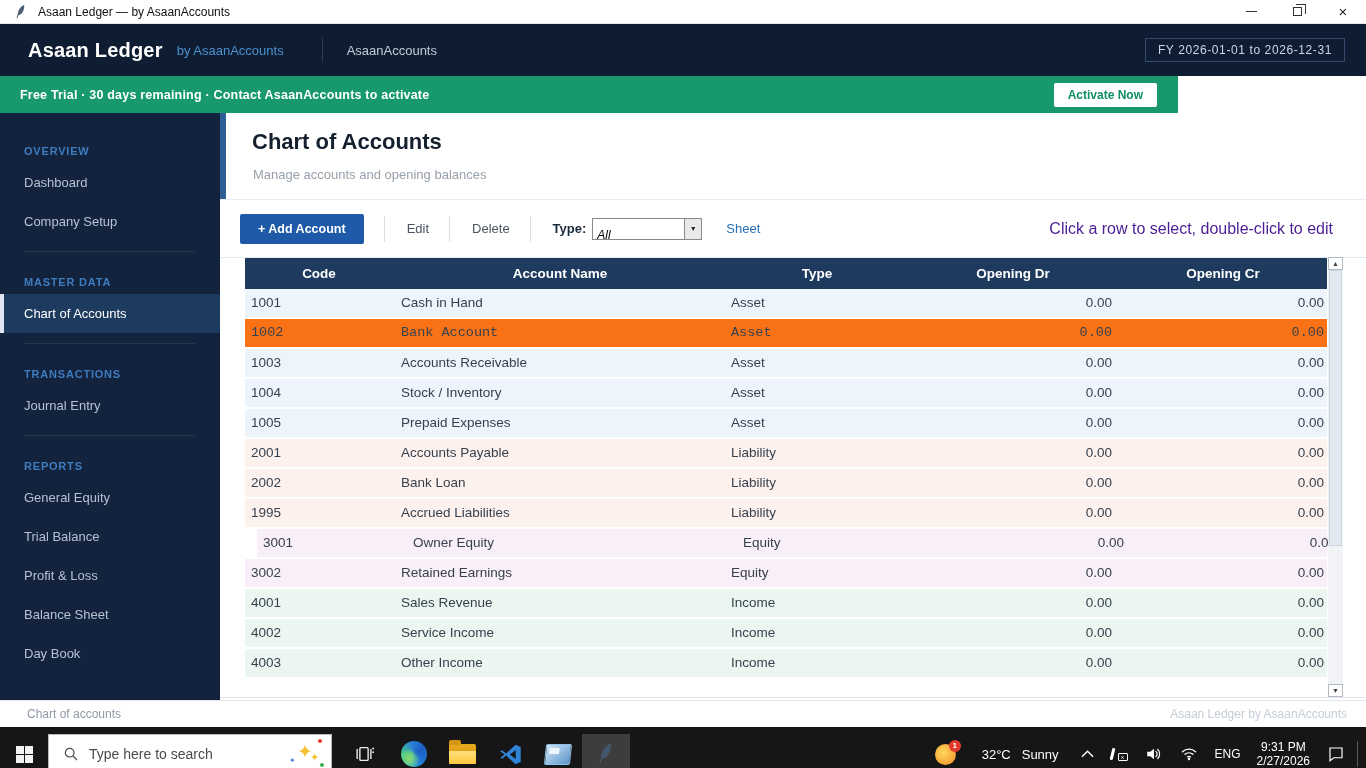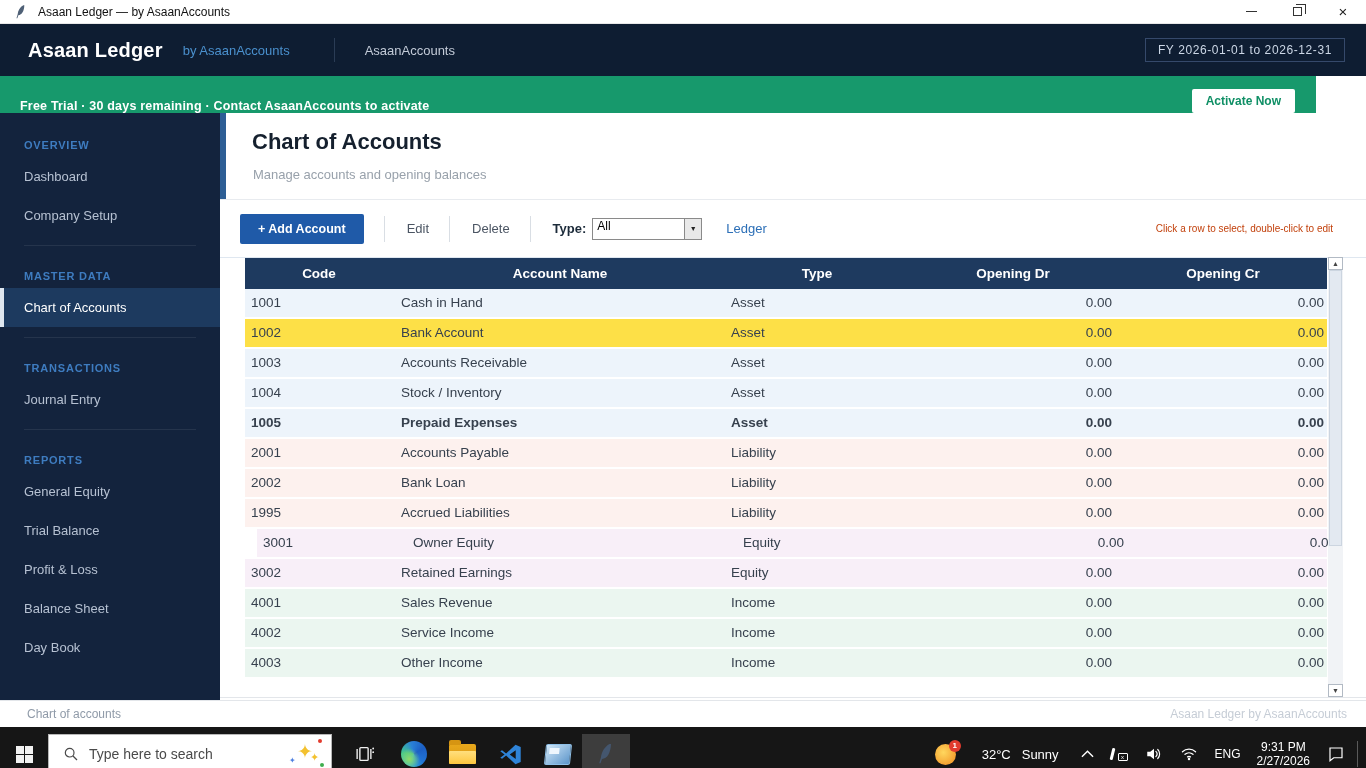--- a/index.html
+++ b/index.html
@@ -12,54 +12,54 @@
   .titlebar { position:absolute; top:0; left:0; width:1366px; height:24px; background:#ffffff; display:flex; align-items:center; border-bottom:1px solid #e8e8e8; }
   .titlebar .app-ico { width:16px; height:16px; margin-left:13px; }
   .titlebar .ttl { font-size:12px; color:#111; margin-left:9px; }
   .win-controls { margin-left:auto; display:flex; height:100%; }
   .win-btn { width:46px; height:100%; display:flex; align-items:center; justify-content:center; color:#222; font-size:13px; }
   .min-glyph { display:block; width:11px; height:1px; background:#333; }
   .restore-glyph { position:relative; width:9px; height:9px; border:1px solid #333; background:#fff; }
   .restore-glyph::before { content:''; position:absolute; top:-4px; left:2px; width:9px; height:9px; border:1px solid #333; border-bottom:none; border-left:none; }
   .close-glyph { font-size:15px; line-height:1; color:#222; }
   
-  .appheader { position:absolute; top:24px; left:0; width:1366px; height:52px; background:#0e1d32; display:flex; align-items:center;gap:6px; }
+  .appheader { position:absolute; top:24px; left:0; width:1366px; height:52px; background:#0e1d32; display:flex; align-items:center; }
   .brand { color:#fff; font-size:20px; font-weight:bold; margin-left:28px; letter-spacing:.2px; }
   .brand-sub { color:#4a90cd; font-size:13px; margin-left:14px; }
   .hdr-sep { width:1px; height:24px; background:#2a3c55; margin-left:38px; }
   .hdr-nav { color:#c3cbd8; font-size:13px; margin-left:24px; }
   .fy-badge { margin-left:auto; margin-right:21px; border:1px solid #35496b; color:#ccd7e6; font-size:12px; padding:4px 12px; letter-spacing:.6px; }
   
-  .banner { position:absolute; top:76px; left:0; width:1316px; height:37px; background:#17996c; display:flex; align-items:flex-end; }
+  .banner { position:absolute; top:76px; left:0; width:1178px; height:37px; background:#17996c; display:flex; align-items:center; }
   .banner-text { color:#fff; font-size:12.5px; font-weight:bold; margin-left:20px; letter-spacing:.2px; }
   .activate-btn { margin-left:auto; margin-right:21px; background:#fff; color:#0f8f65; font-size:12px; font-weight:bold; border:none; padding:5px 14px; border-radius:2px; cursor:pointer; }
   
   .main { position:absolute; top:113px; left:0; width:1366px; height:587px; background:#fff; }
-  .sidebar { position:absolute; top:0; left:0; width:220px; height:587px; background:#13233d; padding-top:12px; }
+  .sidebar { position:absolute; top:0; left:0; width:220px; height:587px; background:#13233d; padding-top:18px; }
   .sb-section { color:#3e7cc0; font-size:11px; font-weight:bold; letter-spacing:.8px; padding:14px 24px 6px; }
   .sb-item { position:relative; color:#b6c1d2; font-size:13px; padding:12px 24px; cursor:pointer; }
   .sb-item.active { background:#1d3a5f; color:#fff; }
   .sb-item.active::before { content:''; position:absolute; left:0; top:0; width:4px; height:100%; background:#dfe7f0; }
   .sb-divider { border-top:1px solid rgba(255,255,255,0.08); margin:10px 24px; }
   
   .content { position:absolute; top:0; left:220px; width:1146px; height:587px; background:#fff; }
   .accent-strip { position:absolute; top:0; left:0; width:6px; height:87px; background:#2d5e95; }
   .page-head { position:absolute; top:0; left:0; width:100%; height:87px; border-bottom:1px solid #e8ebef; }
   .page-title { position:absolute; top:16px; left:32px; font-size:22px; font-weight:bold; color:#15202e; }
   .page-sub { position:absolute; top:54px; left:33px; font-size:13px; color:#98a1ab; }
   .toolbar { position:absolute; top:87px; left:0; width:100%; height:58px; border-bottom:1px solid #dfe7f0; display:flex; align-items:center; }
   .add-btn { margin-left:20px; background:#1f5aa8; color:#fff; font-size:12.5px; font-weight:bold; border:none; padding:8px 18px; border-radius:2px; cursor:pointer; }
   .tb-sep { width:1px; height:26px; background:#d9dee4; margin:0 0 0 20px; }
   .tb-link { color:#4b5563; font-size:13px; margin-left:22px; cursor:pointer; }
   .type-label { color:#1c2b3a; font-size:13px; font-weight:bold; margin-left:22px; }
   .combo { display:flex; align-items:stretch; width:110px; height:22px; border:1px solid #8a8a8a; background:#fff; margin-left:6px; cursor:pointer; }
-  .combo-val { flex:1; font-size:12px; color:#000; padding:0 0 0 4px; background:#fff; }
+  .combo-val { flex:1; font-size:12px; color:#000; padding:9px 0 0 4px; background:#fff;font-style:italic; }
   .combo-btn { width:17px; background:#e9e9e9; border-left:1px solid #8a8a8a; display:flex; align-items:center; justify-content:center; font-size:7px; color:#222; }
   .filter-link { color:#2c6fb7; font-size:13px; margin-left:24px; cursor:pointer; }
-  .tb-hint { margin-left:auto; margin-right:33px; color:#c2410c; font-size:10px;text-align:center; }
+  .tb-hint { margin-left:auto; margin-right:33px; color:#4c1d95; font-size:16px;text-align:center; }
   
   .tablewrap { position:absolute; top:145px; left:25px; width:1082px; }
   .thead-row { display:grid; grid-template-columns:148px 334px 180px 212px 208px; background:#1e3a5f; height:31px; }
   .thcell { color:#fff; font-size:13.5px; font-weight:bold; text-align:center; line-height:31px; }
   .trow { display:grid; grid-template-columns:148px 334px 180px 212px 208px; height:30px; border-bottom:2px solid #fff; cursor:pointer; }
   .tcell { font-size:13.5px; color:#37414e; line-height:28px; white-space:nowrap; overflow:hidden; }
   .cell-code { padding-left:6px; }
   .cell-name { padding-left:8px; }
   .cell-type { padding-left:4px; }
   .cell-dr { text-align:right; padding-right:7px; }
@@ -182,62 +182,62 @@
         <span class="tb-sep"></span>
         <span class="tb-link">Edit</span>
         <span class="tb-sep"></span>
         <span class="tb-link">Delete</span>
         <span class="tb-sep"></span>
         <span class="type-label">Type:</span>
         <div class="combo">
           <span class="combo-val">All</span>
           <span class="combo-btn">▼</span>
         </div>
-        <span class="filter-link">Ledger</span>
+        <span class="filter-link">Sheet</span>
         <span class="tb-hint">Click a row to select, double-click to edit</span>
       </div>
 
       <div class="tablewrap">
         <div class="thead-row">
           <div class="thcell">Code</div>
           <div class="thcell">Account Name</div>
           <div class="thcell">Type</div>
           <div class="thcell">Opening Dr</div>
           <div class="thcell">Opening Cr</div>
         </div>
         <div>
             <div class="trow" style="background: rgb(237, 244, 251);">
               <div class="tcell cell-code">1001</div>
               <div class="tcell cell-name">Cash in Hand</div>
               <div class="tcell cell-type">Asset</div>
               <div class="tcell cell-dr">0.00</div>
               <div class="tcell cell-cr">0.00</div>
             </div>
-            <div class="trow" style="background: #fde047;">
+            <div class="trow" style="background: #f97316; font-family: Liberation Mono, monospace;">
               <div class="tcell cell-code">1002</div>
               <div class="tcell cell-name">Bank Account</div>
               <div class="tcell cell-type">Asset</div>
               <div class="tcell cell-dr">0.00</div>
               <div class="tcell cell-cr">0.00</div>
             </div>
             <div class="trow" style="background: rgb(237, 244, 251);">
               <div class="tcell cell-code">1003</div>
               <div class="tcell cell-name">Accounts Receivable</div>
               <div class="tcell cell-type">Asset</div>
               <div class="tcell cell-dr">0.00</div>
               <div class="tcell cell-cr">0.00</div>
             </div>
             <div class="trow" style="background: rgb(237, 244, 251);">
               <div class="tcell cell-code">1004</div>
               <div class="tcell cell-name">Stock / Inventory</div>
               <div class="tcell cell-type">Asset</div>
               <div class="tcell cell-dr">0.00</div>
               <div class="tcell cell-cr">0.00</div>
             </div>
-            <div class="trow" style="background: rgb(237, 244, 251); font-weight: bold;">
+            <div class="trow" style="background: rgb(237, 244, 251);">
               <div class="tcell cell-code">1005</div>
               <div class="tcell cell-name">Prepaid Expenses</div>
               <div class="tcell cell-type">Asset</div>
               <div class="tcell cell-dr">0.00</div>
               <div class="tcell cell-cr">0.00</div>
             </div>
             <div class="trow" style="background: rgb(253, 241, 238);">
               <div class="tcell cell-code">2001</div>
               <div class="tcell cell-name">Accounts Payable</div>
               <div class="tcell cell-type">Liability</div>

